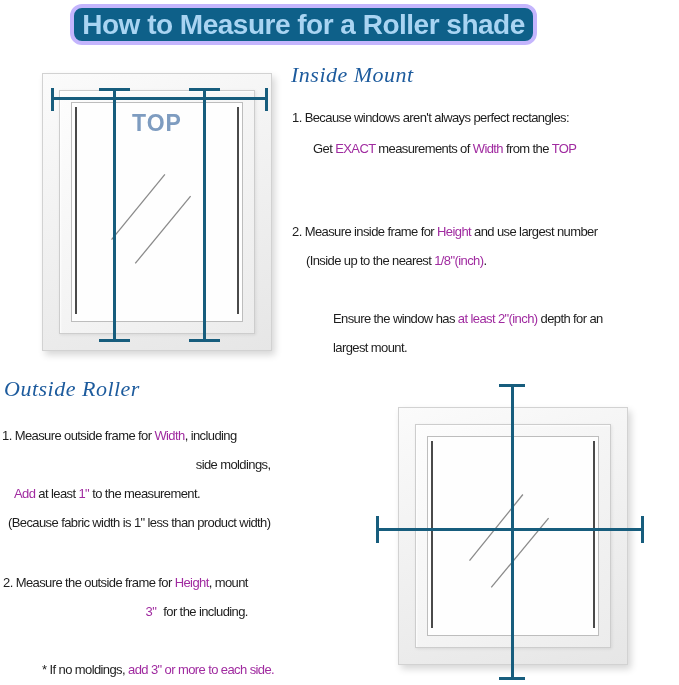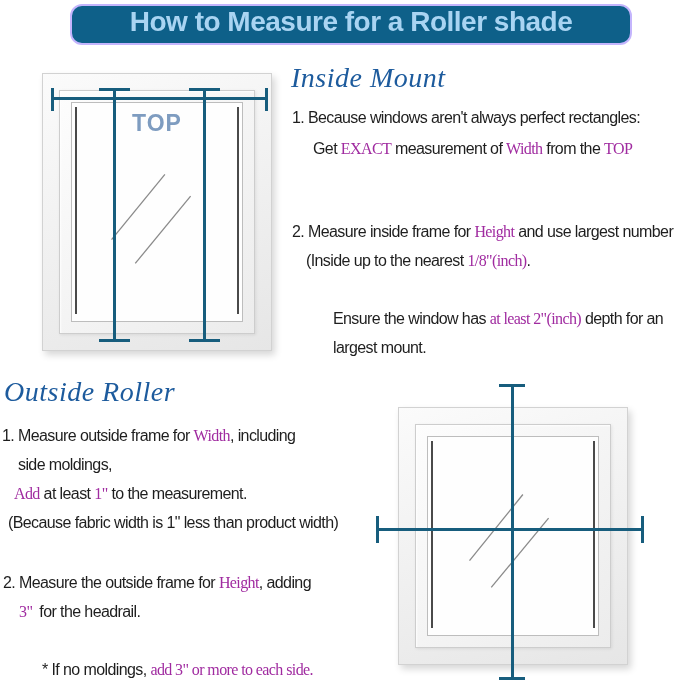--- a/index.html
+++ b/index.html
@@ -1,22 +1,22 @@
 <!DOCTYPE html>
 <html style="--title-bg: #0e6089; --title-text: #a9d4f2; --heading-blue: #1d5b9d; --accent-purple: #a02ba0; --measure-line: #175d7d; --top-label: #7e9cc0;"><head>
 <meta charset="utf-8">
 <style>
   html,body{margin:0;padding:0;background:#fff;}
   .page{position:relative;width:679px;height:685px;background:#ffffff;
         font-family:"Liberation Sans",sans-serif;overflow:hidden;}
 
   
-  .title-bar{position:absolute;left:70px;top:4px;width:562px;height:41px;
-    background:var(--title-bg,#0e6089);border:2px solid #c4b5fd;border-radius:12px;
-    display:flex;align-items:flex-start;justify-content:center;box-sizing:border-box;}
+  .title-bar{position:absolute;left:70px;top:4px;width:467px;height:41px;
+    background:var(--title-bg,#0e6089);border:4px solid #c4b5fd;border-radius:12px;
+    display:flex;align-items:flex-end;justify-content:center;box-sizing:border-box;}
   .title-bar span{color:var(--title-text,#a9d4f2);font-weight:bold;font-size:28px;letter-spacing:-0.5px;}
 
   
   .window{position:absolute;background:linear-gradient(160deg,#fbfbfb,#e6e6e6);
     border:1px solid #d2d2d2;box-shadow:3px 4px 7px rgba(0,0,0,.16);box-sizing:border-box;}
   .win-left{left:42px;top:73px;width:230px;height:278px;}
   .win-right{left:398px;top:407px;width:230px;height:258px;}
   .frame-mid{position:absolute;inset:16px;background:linear-gradient(135deg,#fdfdfd,#ececec);
     border:1px solid #cdcdcd;box-shadow:inset 1px 1px 2px rgba(255,255,255,.9),1px 1px 3px rgba(0,0,0,.08);}
   .glass{position:absolute;inset:28px;background:#fefefe;border:1px solid #bdbdbd;}
@@ -40,34 +40,34 @@
 
   .rw-v{left:511px;top:385px;width:3px;height:295px;}
   .rw-v-capT{left:499px;top:384px;width:26px;height:3px;}
   .rw-v-capB{left:499px;top:677px;width:26px;height:3px;}
   .rw-h{left:377px;top:528px;width:267px;height:3px;}
   .rw-h-capL{left:376px;top:516px;width:3px;height:27px;}
   .rw-h-capR{left:641px;top:516px;width:3px;height:27px;}
 
   
   .heading{position:absolute;font-family:"Liberation Serif",serif;font-style:italic;
-    font-size:28px;color:var(--heading-blue,#1d5b9d);letter-spacing:0.5px;}
+    font-size:22px;color:var(--heading-blue,#1d5b9d);letter-spacing:0.5px;}
   .h-inside{left:291px;top:62px;}
   .h-outside{left:4px;top:376px;}
-  .para{position:absolute;font-size:16px;color:#1e1e1e;letter-spacing:-0.6px;
+  .para{position:absolute;font-size:13px;color:#1e1e1e;letter-spacing:-0.6px;
     line-height:29px;white-space:nowrap;}
   .p-in1{left:292px;top:102px;line-height:31px;}
   .p-in2{left:292px;top:217px;}
   .p-in3{left:294px;top:304px;margin-left:39px;}
   .p-out1{left:2px;top:421px;}
   .p-out2{left:3px;top:568px;}
   .p-out3{left:2px;top:655px;margin-left:40px;}
-  .ind21{padding-left:21px;} .ind16{padding-left:16px;} .ind14{padding-left:14px;}
+  .ind21{padding-left:21px;} .ind16{padding-left:16px;text-align:right;} .ind14{padding-left:14px;}
   .ind12{padding-left:12px;} .ind6{padding-left:6px;}
-  .hl{color:var(--accent-purple,#a02ba0);font-family:Liberation Serif, serif;}
+  .hl{color:var(--accent-purple,#a02ba0);}
   .gap-r{margin-right:7px;}
 </style>
 </head>
 <body>
 
 <div class="page">
 
   <div class="title-bar">
     <span>How to Measure for a Roller shade</span>
   </div>
@@ -92,21 +92,21 @@
     <div class="m lw-vA-capB"></div>
     <div class="m lw-vB-capB"></div>
     <div class="top-label">TOP</div>
   </div>
 
   <div class="heading h-inside">Inside Mount</div>
 
   <div class="para p-in1">
     <div><span>1. Because windows aren't always perfect rectangles:</span></div>
     <div class="ind21">
-      <span>Get </span><span class="hl">EXACT</span><span> measurement of </span><span class="hl">Width</span><span> from the </span><span class="hl">TOP</span>
+      <span>Get </span><span class="hl">EXACT</span><span> measurements of </span><span class="hl">Width</span><span> from the </span><span class="hl">TOP</span>
     </div>
   </div>
 
   <div class="para p-in2">
     <div>
       <span>2. Measure inside frame for </span><span class="hl">Height</span><span> and use largest number</span>
     </div>
     <div class="ind14">
       <span>(Inside up to the nearest </span><span class="hl">1/8"(inch)</span><span>.</span>
     </div>
@@ -127,24 +127,24 @@
     </div>
     <div class="ind16"><span>side moldings,</span></div>
     <div class="ind12">
       <span class="hl">Add</span><span> at least </span><span class="hl">1"</span><span> to the measurement.</span>
     </div>
     <div class="ind6"><span>(Because fabric width is 1" less than product width)</span></div>
   </div>
 
   <div class="para p-out2">
     <div>
-      <span>2. Measure the outside frame for </span><span class="hl">Height</span><span>, adding</span>
+      <span>2. Measure the outside frame for </span><span class="hl">Height</span><span>, mount</span>
     </div>
     <div class="ind16">
-      <span class="hl gap-r">3"</span><span>for the headrail.</span>
+      <span class="hl gap-r">3"</span><span>for the including.</span>
     </div>
   </div>
 
   <div class="para p-out3">
     <div>
       <span>* If no moldings, </span><span class="hl">add 3" or more to each side.</span>
     </div>
   </div>
 
   <div class="window win-right">

